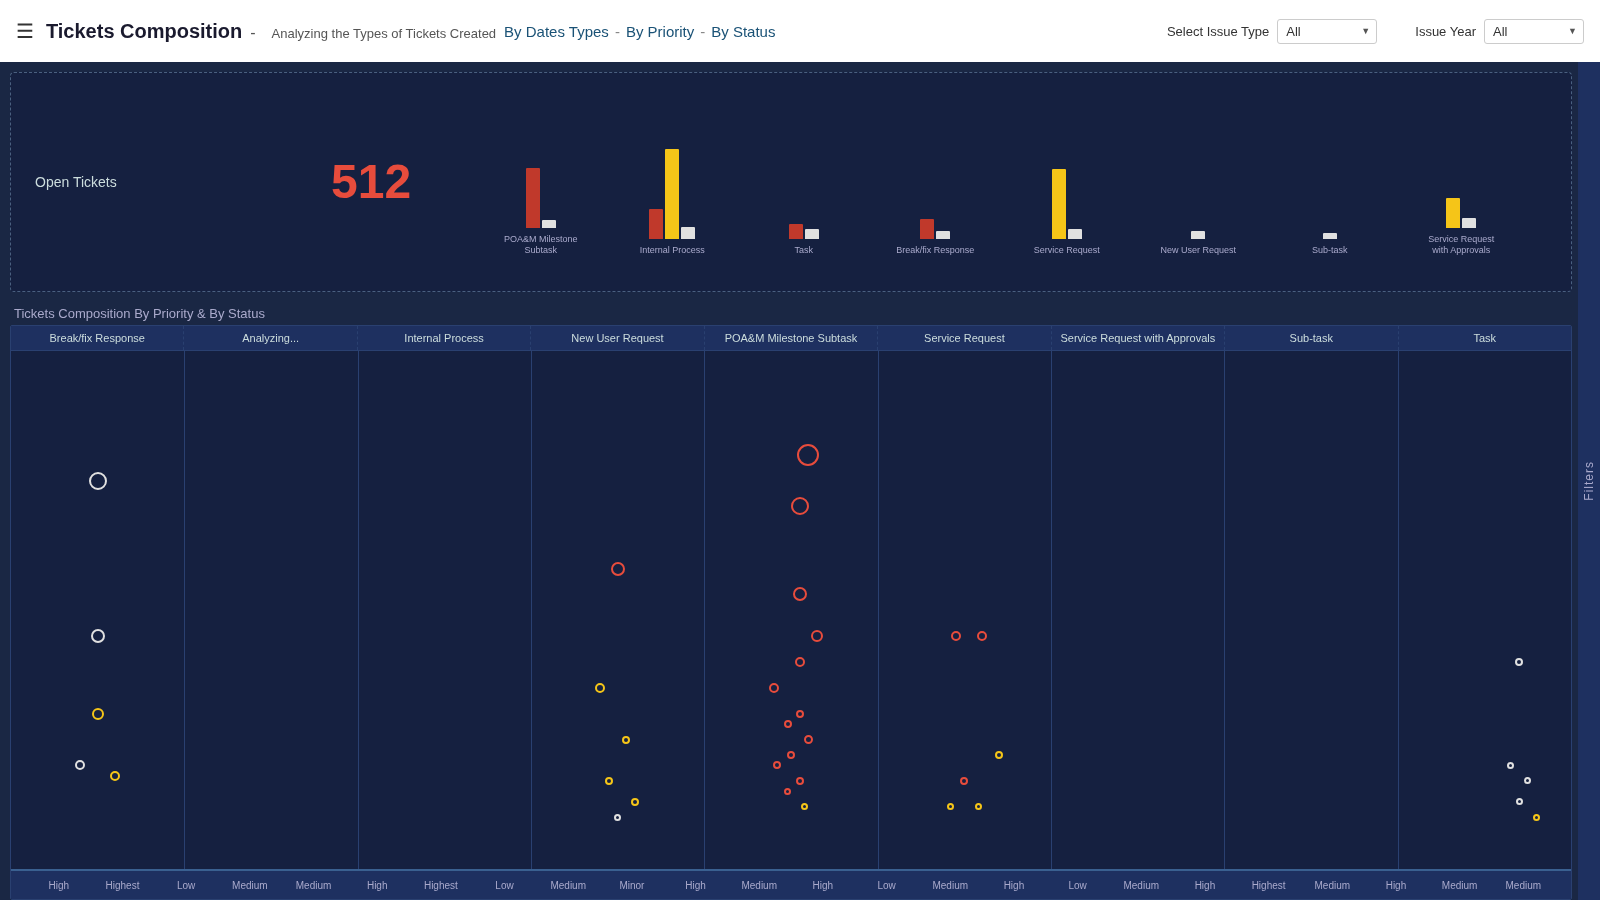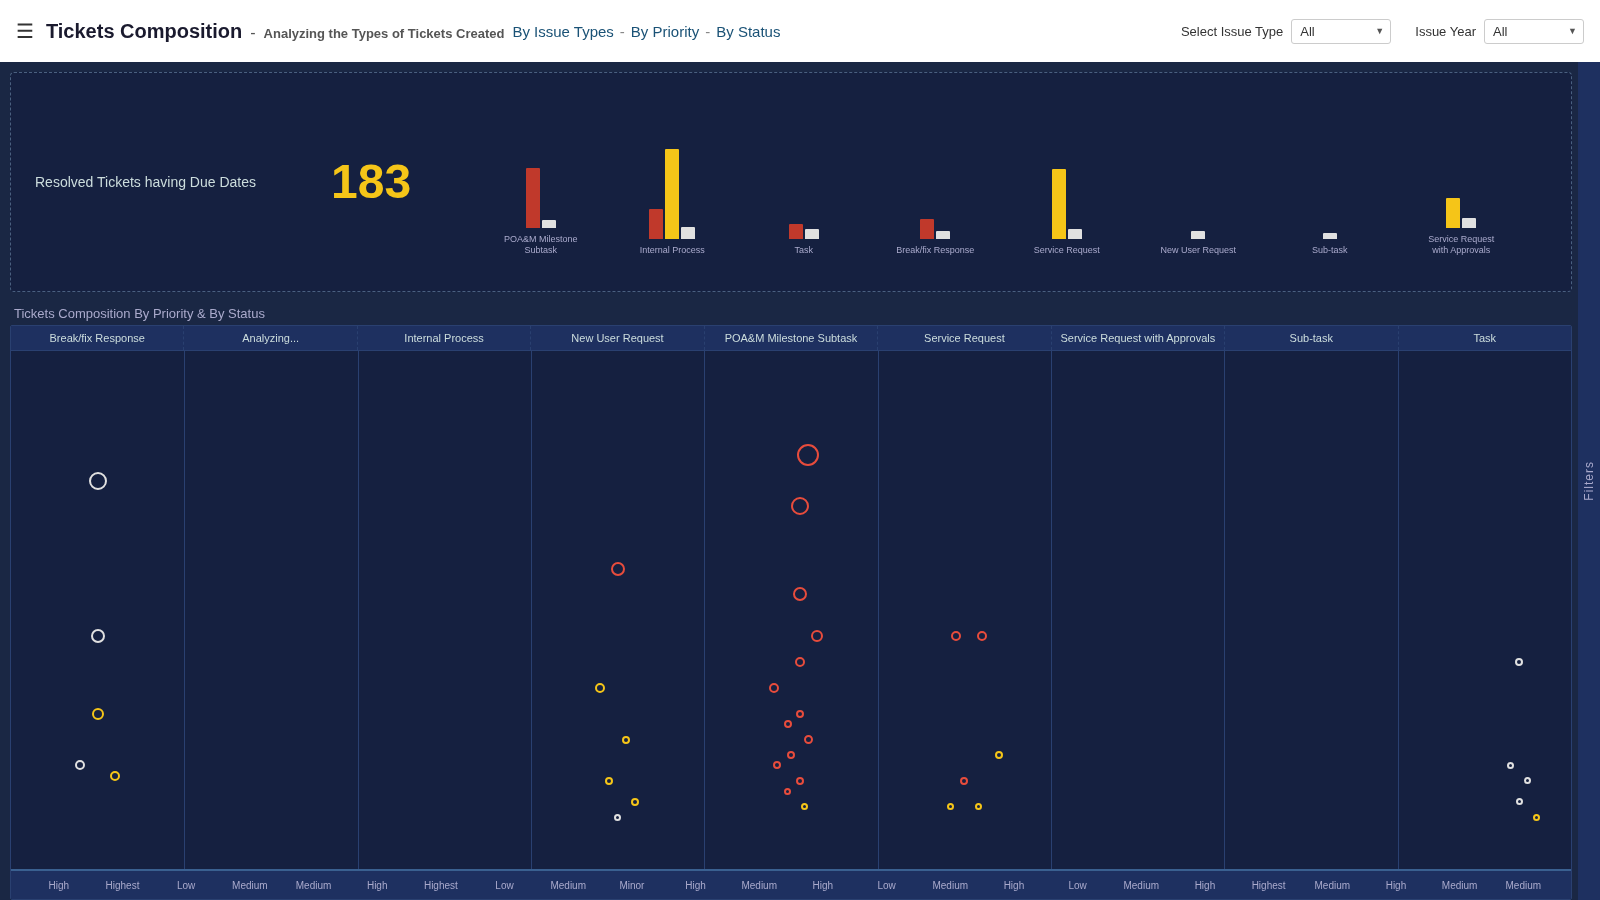--- a/index.html
+++ b/index.html
@@ -34,21 +34,22 @@
       flex-direction: row;
     }
     .header-title {
       font-size: 20px;
       font-weight: 700;
       color: #1a1a2e;
     }
     .header-subtitle {
       font-size: 13px;
       color: #555;
-      font-weight: 700;
+      font-weight: 400;
+      margin-left: 8px;
     }
     .header-nav {
       display: flex;
       align-items: center;
       gap: 6px;
       font-size: 15px;
       color: #1a5276;
       margin-left: 8px;
     }
     .header-nav span.nav-link {
@@ -56,21 +57,21 @@
       font-weight: 500;
       cursor: pointer;
     }
     .header-nav span.nav-sep {
       color: #888;
     }
     .header-controls {
       margin-left: auto;
       display: flex;
       align-items: flex-end;
-      gap: 24px;
+      gap: 38px;
     }
     .control-group {
       display: flex;
       align-items: center;
       gap: 8px;
     }
     .control-label {
       font-size: 13px;
       color: #333;
       font-weight: 500;
@@ -301,21 +302,21 @@
 
 <div class="header">
   <span class="menu-icon">☰</span>
   <div class="header-title-block">
     <div style="display:flex;align-items:baseline;gap:8px;">
       <span class="header-title">Tickets Composition</span>
       <span style="font-size:16px;color:#555;font-weight:400;">-</span>
       <span class="header-subtitle">Analyzing the Types of Tickets Created</span>
     </div>
     <div class="header-nav">
-      <span class="nav-link">By Issue Types</span>
+      <span class="nav-link">By Dates Types</span>
       <span class="nav-sep">-</span>
       <span class="nav-link">By Priority</span>
       <span class="nav-sep">-</span>
       <span class="nav-link">By Status</span>
     </div>
   </div>
   <div class="header-controls">
     <div class="control-group">
       <span class="control-label">Select Issue Type</span>
       <div class="select-wrapper">
@@ -337,22 +338,22 @@
 
 <div class="filters-sidebar">
   <span class="filters-label">Filters</span>
 </div>
 
 <div class="main-content">
 
   <div class="stats-panel">
     <div class="stats-left">
       <div class="stat-row">
-        <span class="stat-label">Resolved Tickets having Due Dates</span>
-        <span class="stat-value-resolved-with">183</span>
+        <span class="stat-label">Open Tickets</span>
+        <span class="stat-value-open">512</span>
       </div>
     </div>
 
     <div class="bar-chart-area" id="bar-chart-area">
     <div class="bar-group">
           <div class="bars-container">
             <div class="bar bar-red" style="height: 60px;"></div>
             <div class="bar bar-white" style="height: 8px;"></div>
           </div>
           <div class="bar-label">POA&amp;M Milestone

